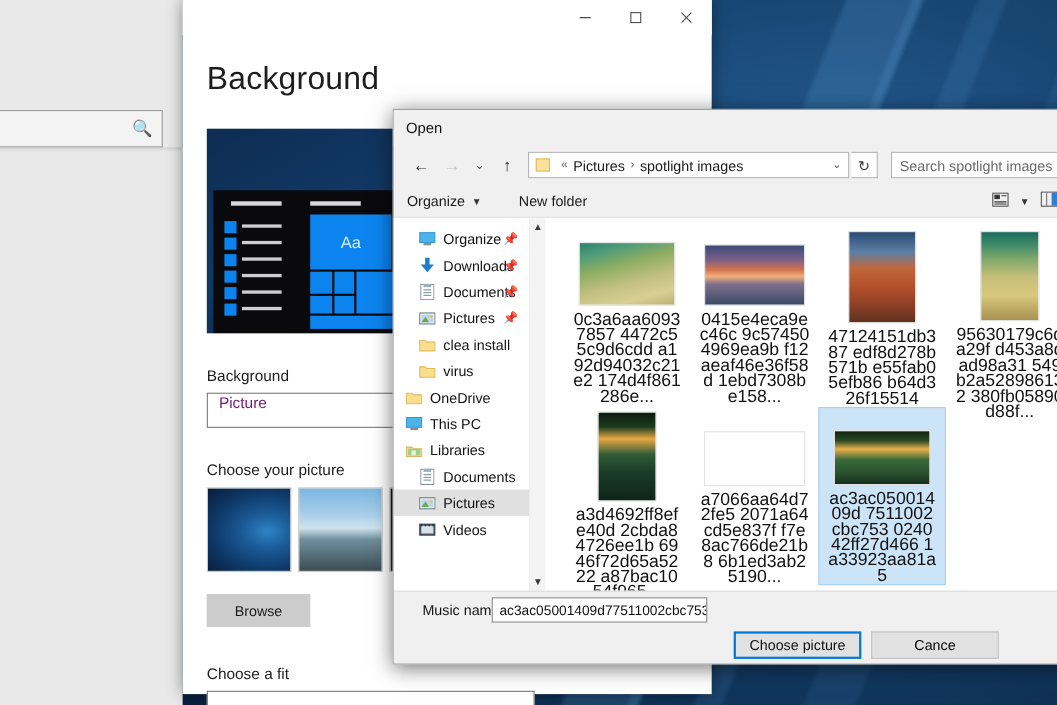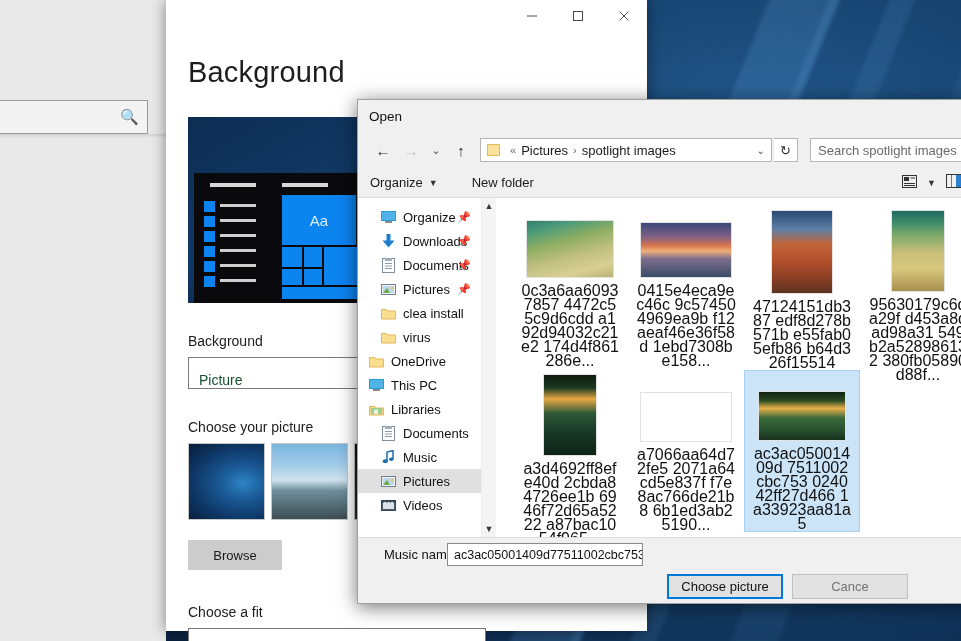--- a/index.html
+++ b/index.html
@@ -74,21 +74,21 @@
   #pv-start .ico{position:absolute;left:10px;width:11px;height:11px;background:#0c84f0;}
   #pv-start .txt{position:absolute;left:26px;width:36px;height:3px;background:#cfcfcf;}
   #pv-tiles{position:absolute;left:88px;top:22px;width:118px;height:100px;}
   #pv-tiles div{position:absolute;background:#0c84f0;}
   #pv-aa{position:absolute;left:88px;top:22px;width:74px;height:50px;color:#d9ecff;
     font-size:15px;display:flex;align-items:center;justify-content:center;z-index:3;}
 
   .sec-label { font-size: 14px; color: #1c1c1c; margin: 30px 0 8px 0; }
   #bg-select {
     width: 298px; height: 32px; border: 1px solid #7a7a7a; background: #fff;
-    display: flex; align-items: flex-end; padding: 0 10px; font-size: 14px; color: #14532d;
+    display: flex; align-items: flex-start; padding: 0 10px; font-size: 14px; color: #701a75;
   }
   #pic-row { display: flex; gap: 6px; margin-top: 8px; }
   .pic-thumb { width: 77px; height: 77px; border: 1px solid #c8c8c8; }
   #pic1 { background: radial-gradient(ellipse at 72% 52%, #2e84c6 0%, #1a5a96 30%, #0f3a6b 62%, #071c38 100%); }
   #pic2 { background: linear-gradient(#7ab6e0 0%, #a9cfe9 32%, #cfe3ee 48%, #6f8f9e 62%, #3c4d52 100%); }
   #pic3 { background: linear-gradient(#121212,#2a2a2a); }
   #browse-btn {
     margin-top: 20px; width: 94px; height: 30px; background: #cccccc;
     border: 1px solid #cccccc; font-size: 13px; color: #1a1a1a;
     display: flex; align-items: center; justify-content: center;
@@ -165,21 +165,21 @@
   #fn-field { position: absolute; left: 89px; top: 5px; width: 196px; height: 23px;
     background: #fff; border: 1px solid #8a8a8a; display: flex; align-items: center;
     padding: 0 3px 0 6px; font-size: 12.5px; color: #111; overflow: hidden; white-space: nowrap; }
   #filter { position: absolute; left: 309px; top: 5px; width: 200px; height: 23px;
     background: #f0f0f0; display: flex; align-items: center; padding-left: 6px;
     font-size: 13px; color: #111; }
   #btn-choose { position: absolute; left: 309px; top: 36px; width: 116px; height: 25px;
     border: 2px solid #0078d7; background: #e1e1e1; font-size: 13px; color: #111;
     display: flex; align-items: center; justify-content: center; }
   #btn-cancel { position: absolute; left: 434px; top: 36px; width: 116px; height: 25px;
-    border: 1px solid #c0c0c0; background: #e1e1e1; font-size: 13px; color: #737373;
+    border: 1px solid #c0c0c0; background: #e1e1e1; font-size: 13px; color: #000000;
     display: flex; align-items: center; justify-content: center; }
 </style>
 </head>
 <body>
 
 <div id="desktop">
   <div class="streak" style="left:640px;top:-40px;width:70px;height:720px;"></div>
   <div class="streak" style="left:760px;top:-40px;width:26px;height:720px;opacity:.7;"></div>
   <div class="streak" style="left:860px;top:-40px;width:48px;height:720px;opacity:.5;"></div>
   <div class="streak" style="left:700px;top:-40px;width:10px;height:720px;opacity:.9;"></div>
@@ -415,30 +415,20 @@
             <svg width="13" height="15" viewBox="0 0 13 15">
               <rect x="0.5" y="0.5" width="12" height="14" fill="#fff" stroke="#7f8f9e"></rect>
               <rect x="3" y="0" width="7" height="3" fill="#9fb0bd"></rect>
               <line x1="3" y1="5.5" x2="10" y2="5.5" stroke="#8fa0ad"></line>
               <line x1="3" y1="8" x2="10" y2="8" stroke="#8fa0ad"></line>
               <line x1="3" y1="10.5" x2="10" y2="10.5" stroke="#8fa0ad"></line>
             </svg>
           </span>
           <span>Documents</span>
         </div>
-        <div class="nav-item ind1">
-          <span class="ic">
-            <svg width="13" height="14" viewBox="0 0 13 14">
-              <path d="M5 11 V2 L11 0.5 V9" fill="none" stroke="#1b6fb0" stroke-width="1.5"></path>
-              <ellipse cx="3.3" cy="11.2" rx="2.6" ry="2" fill="#1b6fb0"></ellipse>
-              <ellipse cx="9.3" cy="9.2" rx="2.2" ry="1.8" fill="#1b6fb0"></ellipse>
-            </svg>
-          </span>
-          <span>Music</span>
-        </div>
         <div class="nav-item ind1 sel">
           <span class="ic">
             <svg width="15" height="13" viewBox="0 0 15 13">
               <rect x="0.5" y="1.5" width="14" height="10" fill="#eef4f8" stroke="#6d7f8c"></rect>
               <rect x="2" y="3" width="11" height="7" fill="#bcd8ea"></rect>
               <polygon points="2,10 6,5 9,10" fill="#6aa84f"></polygon>
               <circle cx="11" cy="5" r="1.3" fill="#f2c14e"></circle>
             </svg>
           </span>
           <span>Pictures</span>

